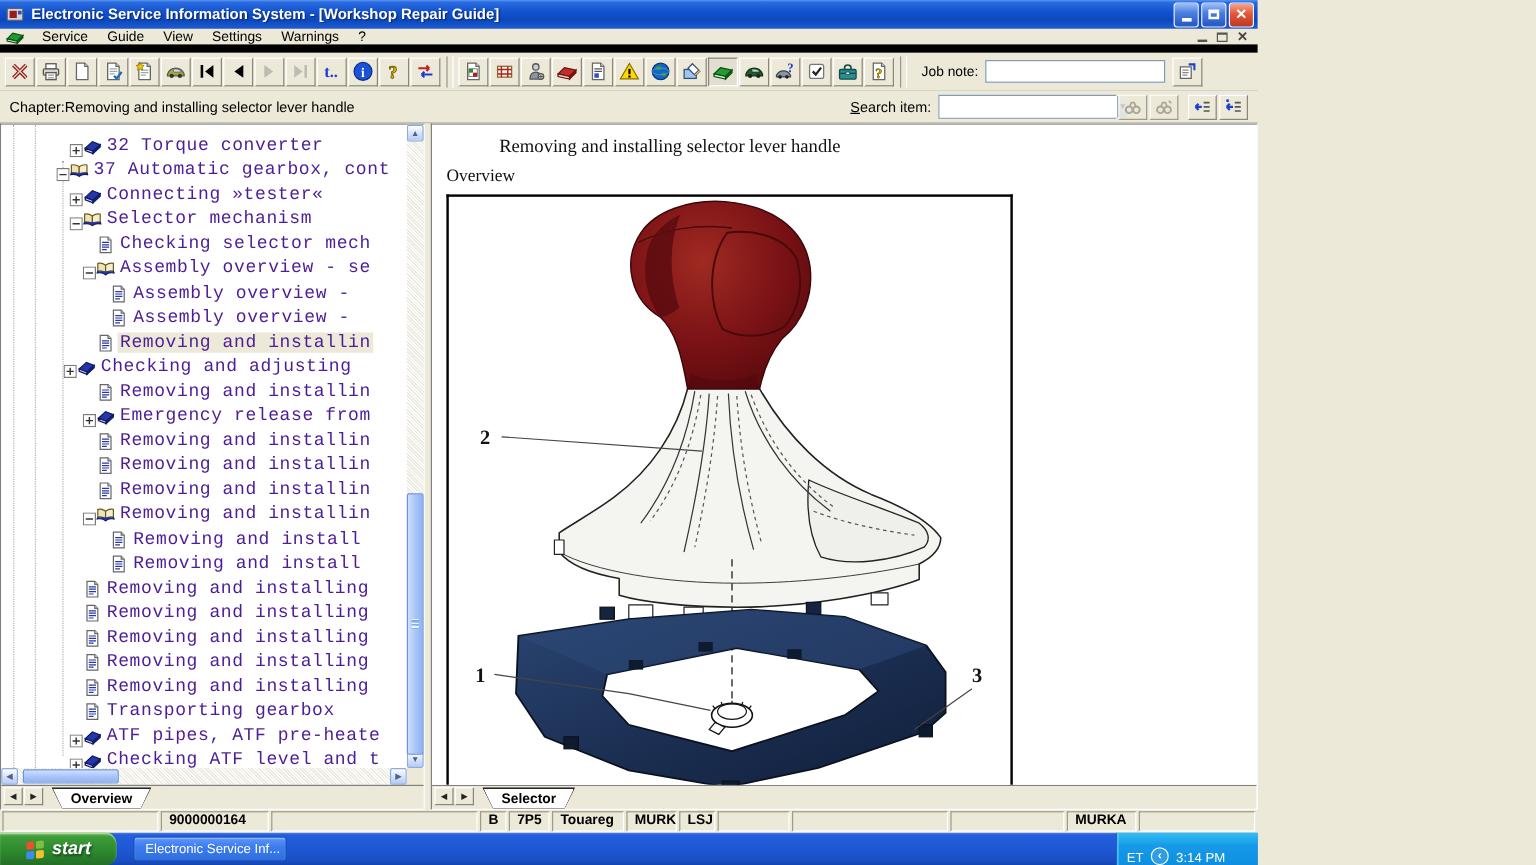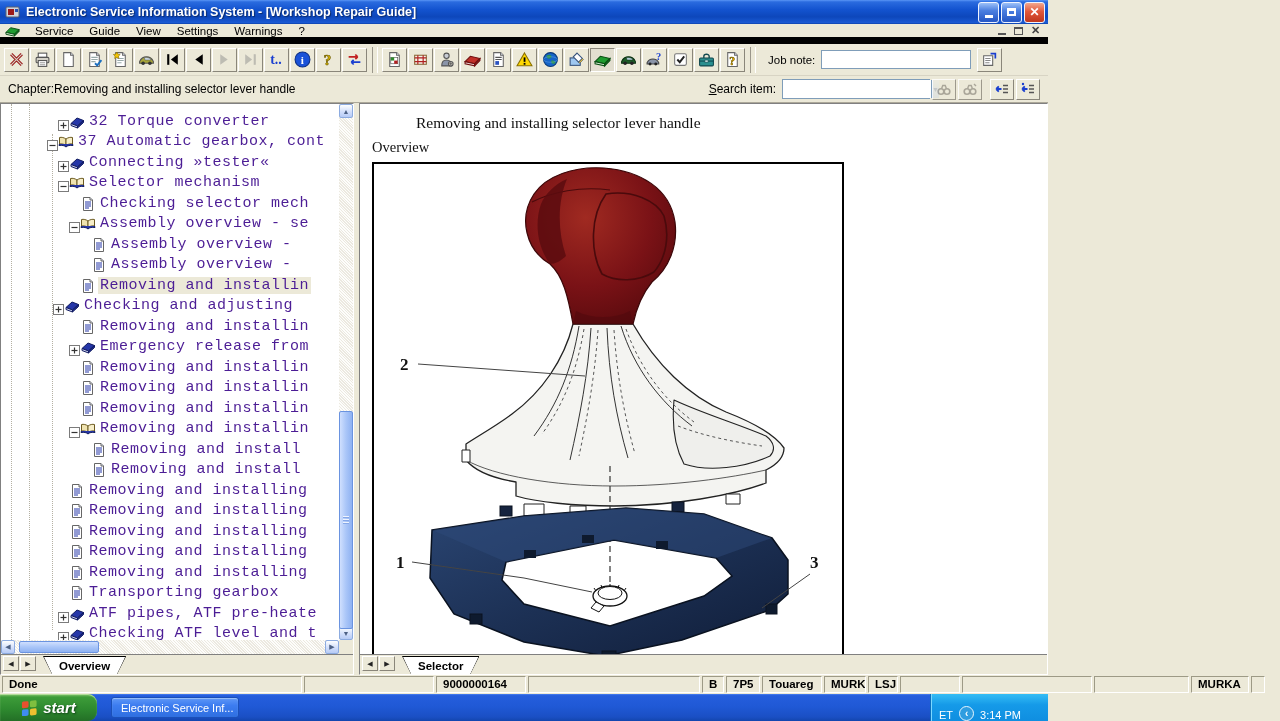--- a/index.html
+++ b/index.html
@@ -796,21 +796,20 @@
         <span class="tabarrow">◀</span>
         <span class="tabarrow">▶</span>
         <span class="tab"><span class="shape">
               <i></i>
             </span><span class="txt">Selector</span></span>
       </div>
     </div>
   </div>
 
   <div class="statusbar" id="statusbar">
-      <div class="scell" style="width: 300px;">Done</div>
       <div class="scell" style="width: 130px;"></div>
       <div class="scell" style="width: 90px;">9000000164</div>
       <div class="scell" style="width: 172px;"></div>
       <div class="scell" style="width: 22px;">B</div>
       <div class="scell" style="width: 34px;">7P5</div>
       <div class="scell" style="width: 60px;">Touareg</div>
       <div class="scell" style="width: 42px;">MURKA</div>
       <div class="scell" style="width: 30px;">LSJ</div>
       <div class="scell" style="width: 60px;"></div>
       <div class="scell" style="width: 130px;"></div>

